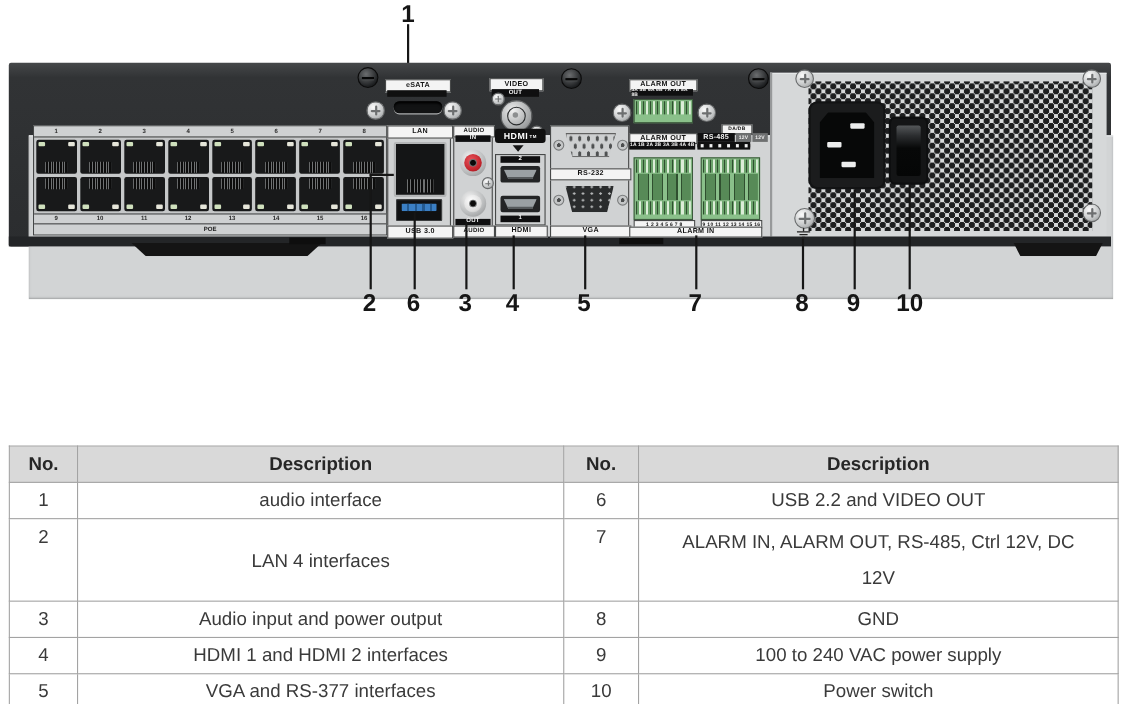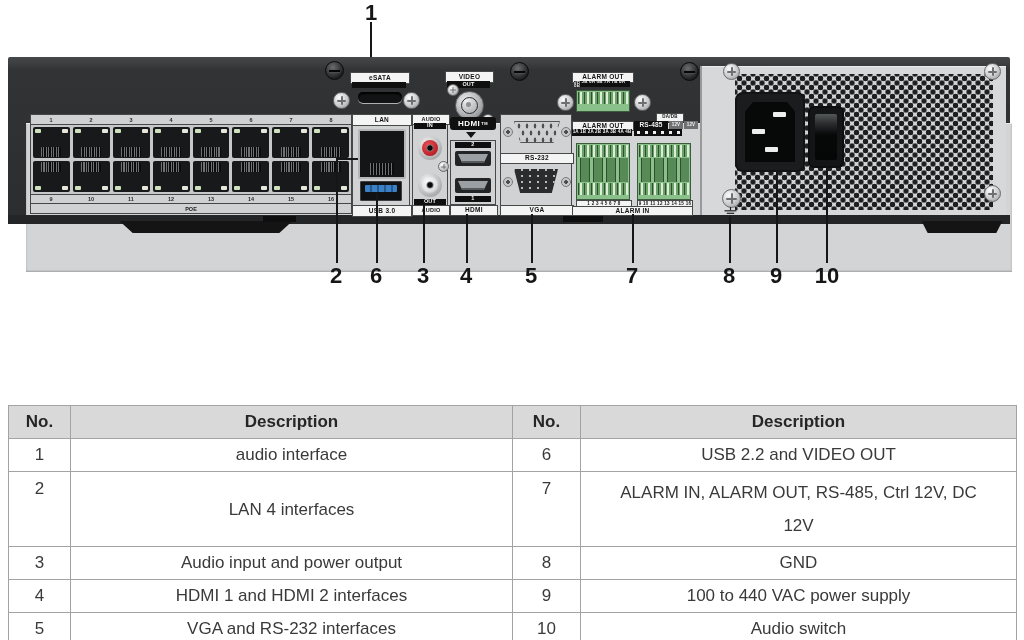--- a/index.html
+++ b/index.html
@@ -464,24 +464,24 @@
         <tr>
           <td class="col-no"><span>3</span></td>
           <td class="col-desc"><span>Audio input and power output</span></td>
           <td class="col-no"><span>8</span></td>
           <td class="col-desc"><span>GND</span></td>
         </tr>
         <tr>
           <td class="col-no"><span>4</span></td>
           <td class="col-desc"><span>HDMI 1 and HDMI 2 interfaces</span></td>
           <td class="col-no"><span>9</span></td>
-          <td class="col-desc"><span>100 to 440 VAC power supply</span></td>
+          <td class="col-desc"><span>100 to 240 VAC power supply</span></td>
         </tr>
         <tr>
           <td class="col-no"><span>5</span></td>
-          <td class="col-desc"><span>VGA and RS-232 interfaces</span></td>
+          <td class="col-desc"><span>VGA and RS-377 interfaces</span></td>
           <td class="col-no"><span>10</span></td>
-          <td class="col-desc"><span>Audio switch</span></td>
+          <td class="col-desc"><span>Power switch</span></td>
         </tr>
       </tbody>
   </table>
 
 </div>
 
 </body></html>

